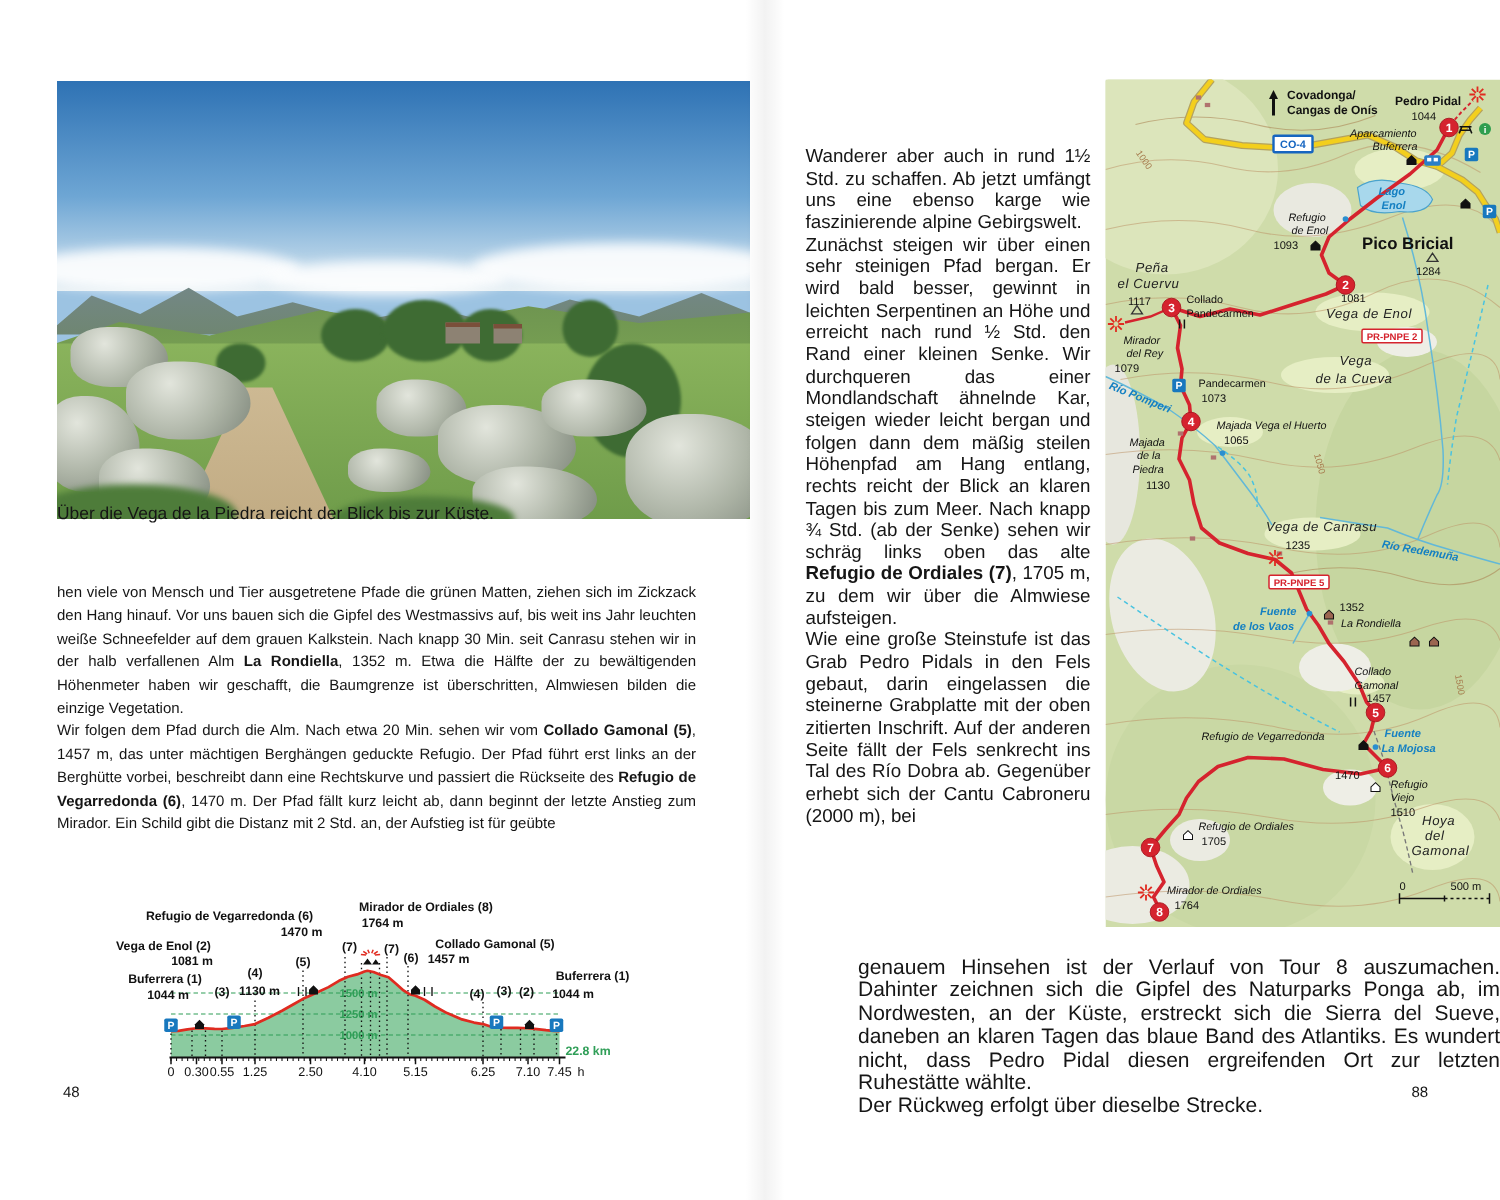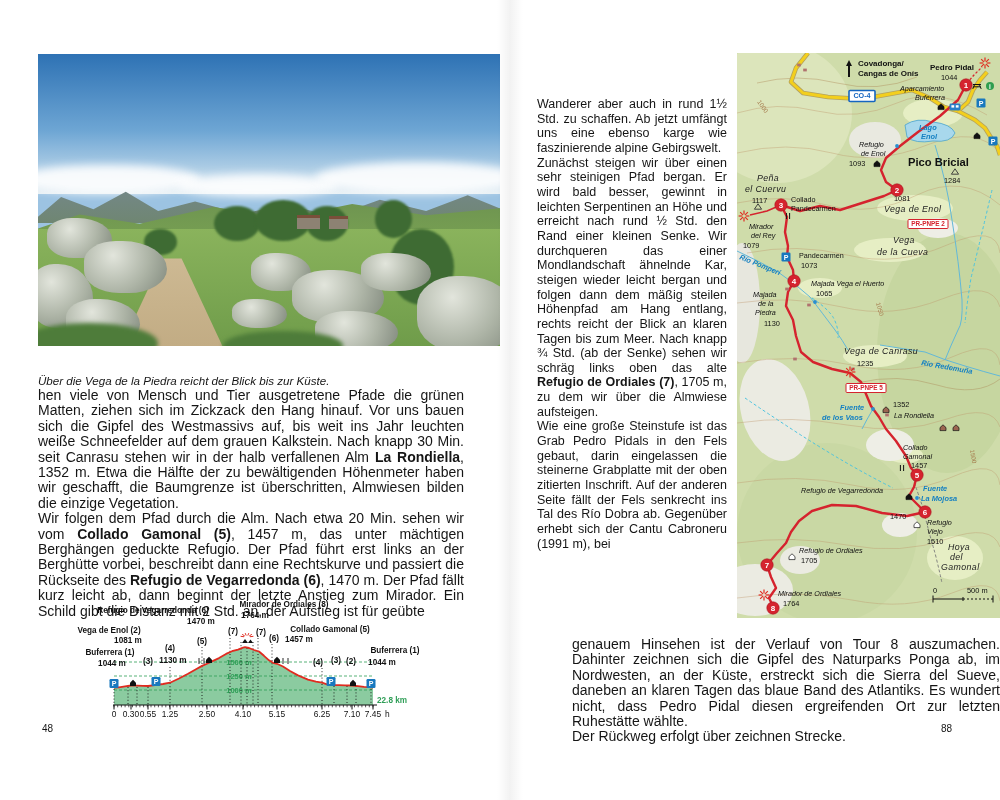--- a/index.html
+++ b/index.html
@@ -18,22 +18,22 @@
   .midhills{left:0;top:49%;width:100%;height:24%;background:linear-gradient(#6d9350,#7ea854);
             clip-path:polygon(0 45%,9% 25%,22% 38%,38% 14%,53% 30%,68% 10%,84% 26%,100% 16%,100% 100%,0 100%)}
   .meadow{left:0;top:60%;width:100%;height:40%;background:linear-gradient(#8ab35c,#6f9c4a)}
   .tree{background:#3e6b33;border-radius:50%;filter:blur(1.2px)}
   .hutp{background:#8d8273;border-top:3px solid #7a4f3a}
   .rock{border-radius:42% 58% 50% 46%;background:radial-gradient(circle at 35% 28%,#e2e5dc,#adb4a6 55%,#7f877b)}
   .path{left:16%;top:70%;width:26%;height:30%;background:linear-gradient(#cdb993,#c2ac84);
         clip-path:polygon(42% 0,58% 0,92% 100%,8% 100%)}
   .grassfg{background:#4e7c3a;border-radius:50%;filter:blur(2px)}
   
-  .caption{left:38px;top:374px;width:440px;font-style:italic;font-size:11.6px}
-  .body-left{left:38px;top:388px;width:426px;font-size:14px;line-height:15.4px}
+  .caption{left:38px;top:336px;width:440px;font-size:11.6px}
+  .body-left{left:38px;top:388px;width:426px;font-size:10px;line-height:15.4px}
   .col-right{left:537px;top:97px;width:190px;font-size:12.5px;line-height:14.65px}
   .full-right{left:572px;top:637px;width:428px;font-size:14px;line-height:15.4px}
   p{margin:0;text-align:justify}
   .pagenum{font-size:10px}
   .pn-left{left:42px;top:723px}
   .pn-right{left:941px;top:723px}
   svg text{font-family:"Liberation Sans",sans-serif}
 </style>
 </head>
 <body>
@@ -243,21 +243,21 @@
     <text x="338" y="99.8" text-anchor="middle" font-size="7" font-weight="bold" fill="#fff">P</text>
   </svg>
 
 <div class="abs pagenum pn-left">48</div>
 
 <div class="abs gutter"></div>
 
 <div class="abs col-right">
   <p><span>Wanderer aber auch in rund 1½ Std. zu schaffen. Ab jetzt umfängt uns eine ebenso karge wie faszinierende alpine Gebirgswelt.</span></p>
   <p><span>Zunächst steigen wir über einen sehr steinigen Pfad bergan. Er wird bald besser, gewinnt in leichten Serpentinen an Höhe und erreicht nach rund ½ Std. den Rand einer kleinen Senke. Wir durchqueren das einer Mondlandschaft ähnelnde Kar, steigen wieder leicht bergan und folgen dann dem mäßig steilen Höhenpfad am Hang entlang, rechts reicht der Blick an klaren Tagen bis zum Meer. Nach knapp ¾ Std. (ab der Senke) sehen wir schräg links oben das alte </span><b>Refugio de Ordiales (7)</b><span>, 1705 m, zu dem wir über die Almwiese aufsteigen.</span></p>
-  <p><span>Wie eine große Steinstufe ist das Grab Pedro Pidals in den Fels gebaut, darin eingelassen die steinerne Grabplatte mit der oben zitierten Inschrift. Auf der anderen Seite fällt der Fels senkrecht ins Tal des Río Dobra ab. Gegenüber erhebt sich der Cantu Cabroneru (1991 m), bei</span></p>
+  <p><span>Wie eine große Steinstufe ist das Grab Pedro Pidals in den Fels gebaut, darin eingelassen die steinerne Grabplatte mit der oben zitierten Inschrift. Auf der anderen Seite fällt der Fels senkrecht ins Tal des Río Dobra ab. Gegenüber erhebt sich der Cantu Cabroneru (2000 m), bei</span></p>
 </div>
 
 <svg class="abs" id="map" style="left:737px;top:53px" width="263" height="565" viewBox="0 0 263 565">
 
   <rect x="0" y="0" width="263" height="565" fill="#cfdcaa"></rect>
   <ellipse cx="40" cy="60" rx="75" ry="70" fill="#dce5bb"></ellipse>
   <ellipse cx="210" cy="300" rx="70" ry="120" fill="#c6d6a0"></ellipse>
   <ellipse cx="90" cy="480" rx="90" ry="90" fill="#c9d8a4"></ellipse>
 
   <g fill="#e6eec4">
@@ -485,16 +485,16 @@
       <text x="188" y="461.9" text-anchor="middle" font-size="8" font-weight="bold" fill="#fff">6</text>
       <circle cx="30" cy="512" r="6.2" fill="#d5232e" stroke="#a8141e" stroke-width="0.6"></circle>
       <text x="30" y="514.9" text-anchor="middle" font-size="8" font-weight="bold" fill="#fff">7</text>
       <circle cx="36" cy="555" r="6.2" fill="#d5232e" stroke="#a8141e" stroke-width="0.6"></circle>
       <text x="36" y="557.9" text-anchor="middle" font-size="8" font-weight="bold" fill="#fff">8</text>
     </g>
 </svg>
 
 <div class="abs full-right">
   <p><span>genauem Hinsehen ist der Verlauf von Tour 8 auszumachen. Dahinter zeichnen sich die Gipfel des Naturparks Ponga ab, im Nordwesten, an der Küste, erstreckt sich die Sierra del Sueve, daneben an klaren Tagen das blaue Band des Atlantiks. Es wundert nicht, dass Pedro Pidal diesen ergreifenden Ort zur letzten Ruhestätte wählte.</span></p>
-  <p><span>Der Rückweg erfolgt über zeichnen Strecke.</span></p>
+  <p><span>Der Rückweg erfolgt über dieselbe Strecke.</span></p>
 </div>
 
 <div class="abs pagenum pn-right">88</div>
 
 </body></html>

